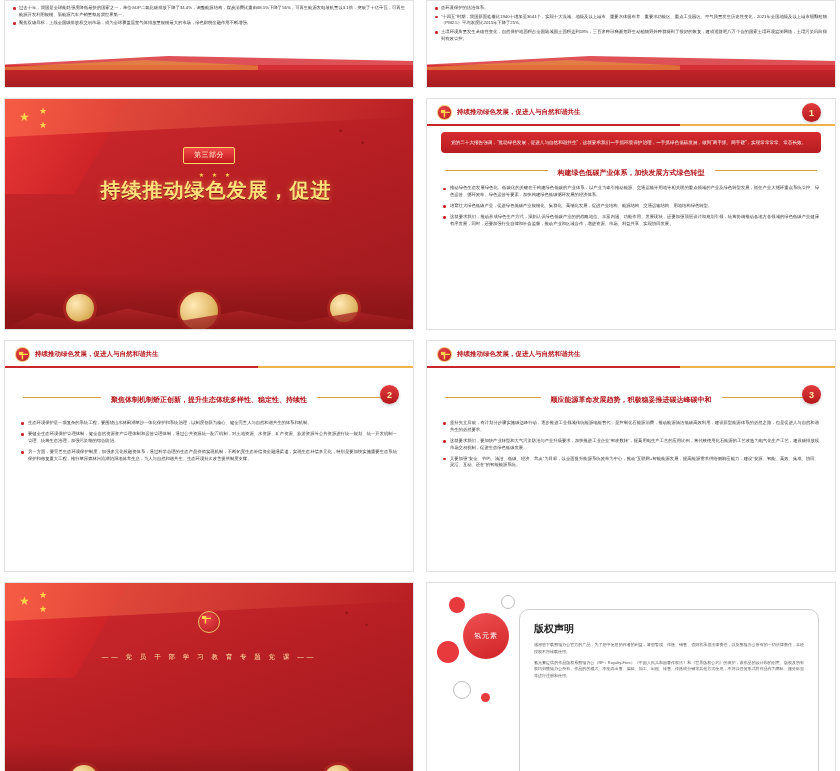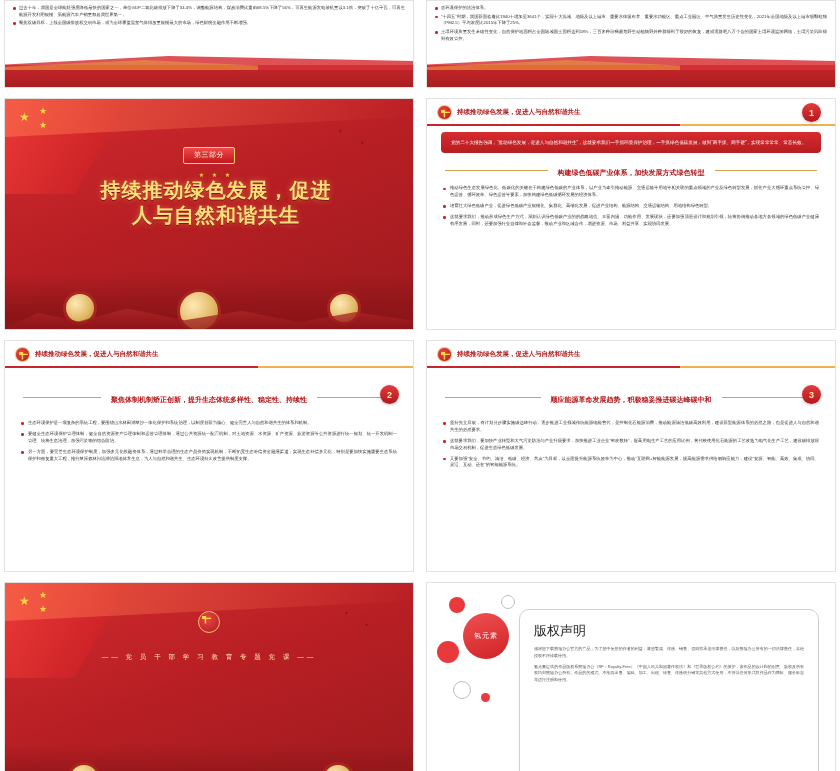--- a/index.html
+++ b/index.html
@@ -240,21 +240,21 @@
     letter-spacing: 1px;
   }
   .cr-panel {
     position: absolute;
     left: 92px; top: 26px; right: 16px; bottom: 10px;
     border: 1px solid #cfcfcf;
     border-radius: 10px;
     padding: 12px 14px 8px 14px;
   }
   .cr-title {
-    font-size: 13px; font-weight: normal; color: #222; margin-bottom: 6px;
+    font-size: 10px; font-weight: bold; color: #222; margin-bottom: 6px;
   }
   .cr-text {
     font-size: 4px; line-height: 1.7; color: #555; text-align: justify;
   }
   .cr-text p { margin-bottom: 4px; }
 </style>
 </head>
 <body>
 
 <div class="grid">
@@ -283,21 +283,20 @@
     <span class="star" style="left:34px;top:8px;">★</span>
     <span class="star" style="left:34px;top:22px;">★</span>
     <span class="bird" style="right:70px;top:28px;">✦</span>
     <span class="bird" style="right:48px;top:40px;">✦</span>
     <div style="position:absolute;left:0;right:0;top:44px;text-align:center;">
       <span class="badge">第三部分</span>
     </div>
     <div style="position:absolute;left:0;right:0;top:72px;padding-left:14px;">
       <div class="dots">★ ★ ★</div>
       <div class="hdr-title">持续推动绿色发展，促进</div>
-      <div class="hdr-title">人与自然和谐共生</div>
     </div>
     <div class="drums">
       <div class="drum" style="left:58px;"></div>
       <div class="drum" style="left:172px;bottom:-4px;width:44px;height:44px;"></div>
       <div class="drum" style="right:52px;"></div>
     </div>
     <div class="mountain"></div>
   </div>
 
   <div class="slide">

